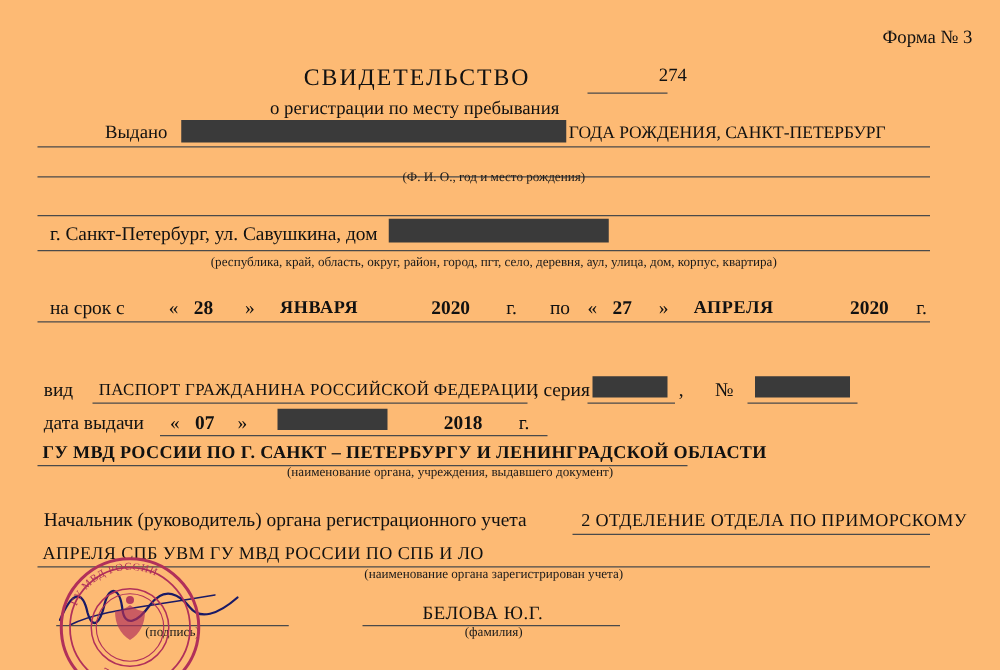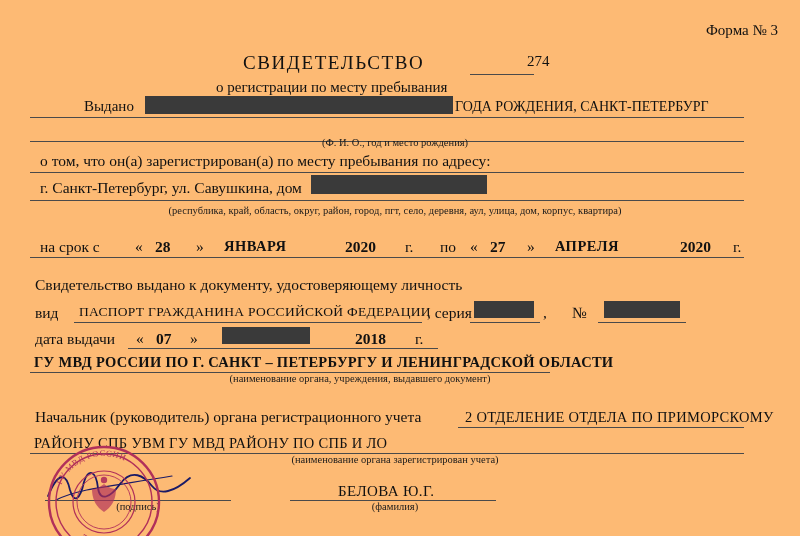--- a/index.html
+++ b/index.html
@@ -229,21 +229,20 @@
   <div class="line" id="doc-number-line"></div>
   <div class="txt" id="doc-subtitle">о регистрации по месту пребывания</div>
 
   <div class="txt" id="issued-label">Выдано</div>
   <div class="redact" id="issued-redact"></div>
   <div class="txt" id="issued-value">ГОДА РОЖДЕНИЯ, САНКТ-ПЕТЕРБУРГ</div>
   <div class="line" id="issued-line"></div>
   <div class="line" id="line2"></div>
   <div class="caption" id="fio-caption">(Ф. И. О., год и место рождения)</div>
 
-  <div class="txt" id="about-text">о том, что он(а) зарегистрирован(а) по месту пребывания по адресу:</div>
   <div class="line" id="address-line1"></div>
   <div class="txt" id="address-text">г. Санкт-Петербург, ул. Савушкина, дом</div>
   <div class="redact" id="address-redact"></div>
   <div class="line" id="address-line2"></div>
   <div class="caption" id="address-caption">(республика, край, область, округ, район, город, пгт, село, деревня, аул, улица, дом, корпус, квартира)</div>
 
   <div class="line" id="term-line"></div>
   <div class="txt" id="term-label">на срок с</div>
   <div class="txt" id="term-q1">«</div>
   <div class="txt" id="term-day-from">28</div>
@@ -252,21 +251,20 @@
   <div class="txt" id="term-year-from">2020</div>
   <div class="txt" id="term-g1">г.</div>
   <div class="txt" id="term-po">по</div>
   <div class="txt" id="term-q3">«</div>
   <div class="txt" id="term-day-to">27</div>
   <div class="txt" id="term-q4">»</div>
   <div class="txt" id="term-month-to">АПРЕЛЯ</div>
   <div class="txt" id="term-year-to">2020</div>
   <div class="txt" id="term-g2">г.</div>
 
-  <div class="txt" id="cert-doc-text">Свидетельство выдано к документу, удостоверяющему личность</div>
 
   <div class="txt" id="vid-label">вид</div>
   <div class="txt" id="vid-value">ПАСПОРТ ГРАЖДАНИНА РОССИЙСКОЙ ФЕДЕРАЦИИ</div>
   <div class="line" id="vid-line"></div>
   <div class="txt" id="seria-label">, серия</div>
   <div class="redact" id="seria-redact"></div>
   <div class="line" id="seria-line"></div>
   <div class="txt" id="seria-comma">,</div>
   <div class="txt" id="num-label">№</div>
   <div class="redact" id="num-redact"></div>
@@ -281,21 +279,21 @@
   <div class="txt" id="issuedate-g">г.</div>
   <div class="line" id="issuedate-line"></div>
 
   <div class="txt" id="organ-text">ГУ  МВД  РОССИИ  ПО  Г. САНКТ – ПЕТЕРБУРГУ  И  ЛЕНИНГРАДСКОЙ ОБЛАСТИ</div>
   <div class="line" id="organ-line"></div>
   <div class="caption" id="organ-caption">(наименование органа, учреждения, выдавшего документ)</div>
 
   <div class="txt" id="chief-label">Начальник (руководитель) органа регистрационного учета</div>
   <div class="txt" id="chief-value">2 ОТДЕЛЕНИЕ ОТДЕЛА  ПО ПРИМОРСКОМУ</div>
   <div class="line" id="chief-line1"></div>
-  <div class="txt" id="chief-value2">РАЙОНУ СПБ УВМ  ГУ  МВД РАЙОНУ  ПО СПБ  И  ЛО</div>
+  <div class="txt" id="chief-value2">АПРЕЛЯ СПБ УВМ  ГУ  МВД РОССИИ  ПО СПБ  И  ЛО</div>
   <div class="line" id="chief-line2"></div>
   <div class="caption" id="chief-caption">(наименование органа зарегистрирован учета)</div>
 
   <svg class="abs" id="signature-mark" viewBox="0 0 180 40">
     <path d="M8 30 C 18 6, 26 6, 30 24 C 34 38, 40 34, 44 16 C 48 2, 56 4, 58 22 C 60 36, 70 32, 80 18 C 92 2, 104 10, 112 20 C 120 30, 134 26, 150 12" fill="none" stroke="#1a1a66" stroke-width="1.8" stroke-linecap="round"></path>
     <path d="M16 34 C 40 22, 74 20, 132 10" fill="none" stroke="#1a1a66" stroke-width="1.2" stroke-linecap="round"></path>
   </svg>
   <div class="line" id="sign-line"></div>
   <div class="caption" id="sign-caption">(подпись)</div>
 

